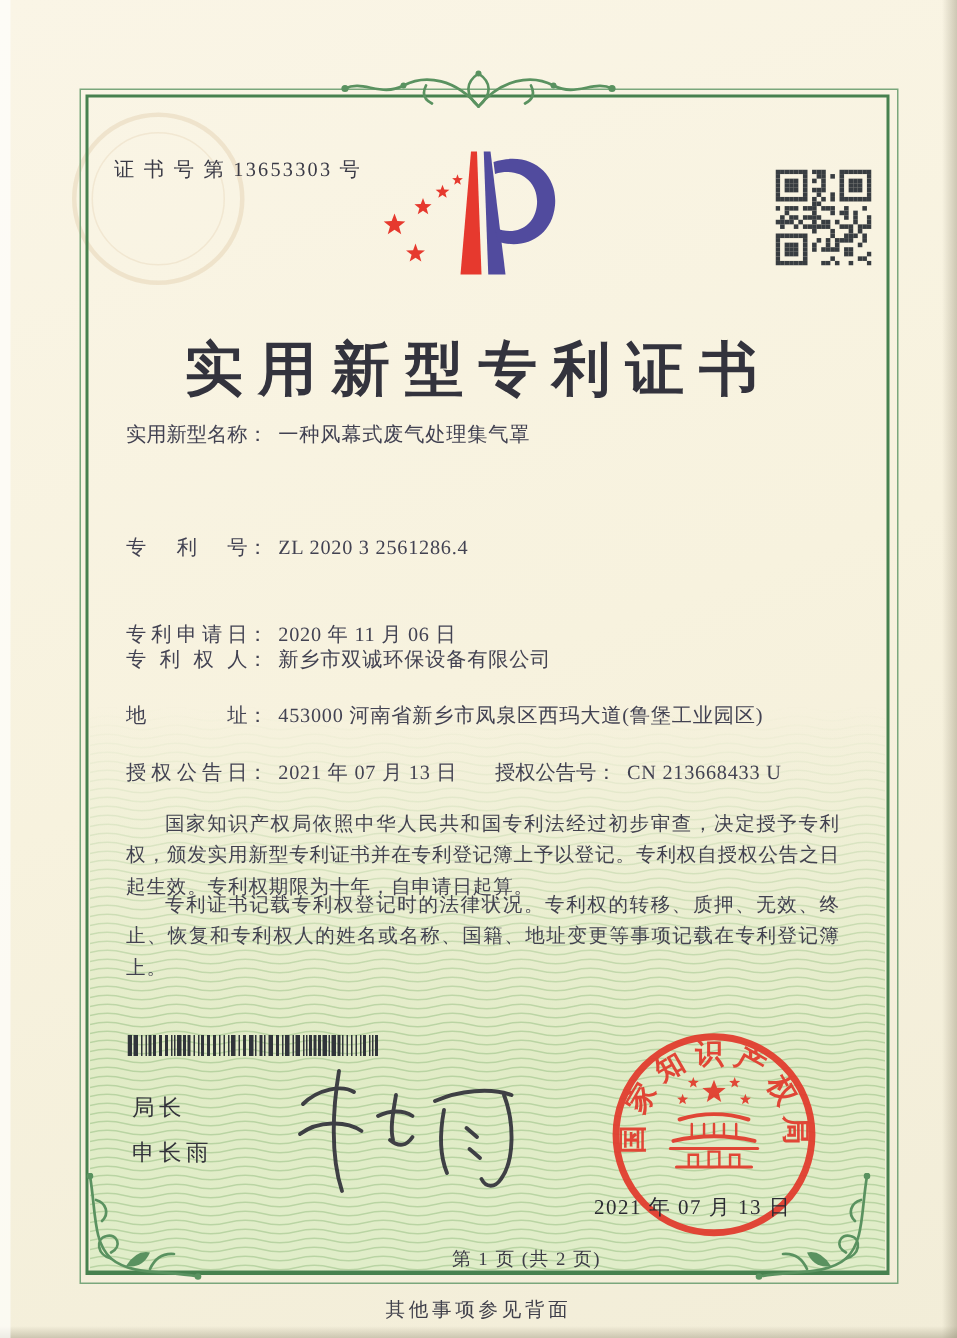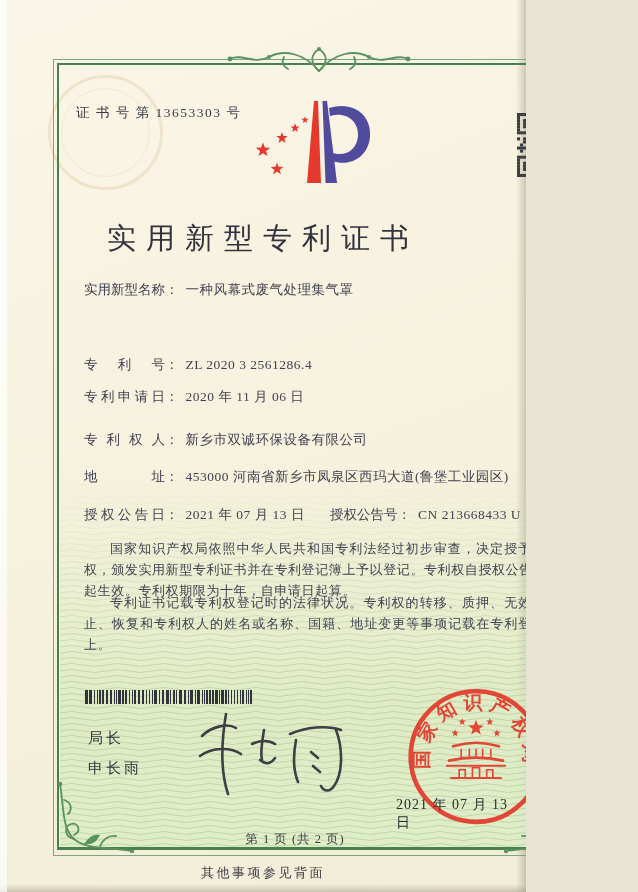--- a/index.html
+++ b/index.html
@@ -1,18 +1,18 @@
 <!DOCTYPE html>
 <html><head>
 <meta charset="utf-8">
 <style>
   * { margin:0; padding:0; box-sizing:border-box; }
   html,body { background:#e8e4d4; }
   #page {
-    position:relative; width:526px; height:892px; overflow:hidden;
+    position:relative; width:638px; height:892px; overflow:hidden;
     background:linear-gradient(160deg,#faf5e6 0%,#f7f2de 50%,#f2edd8 100%);
     font-family:"Liberation Serif","DejaVu Serif",serif;
     color:#3e3e4c;
     padding-left:35px;
   }
   .edge { position:absolute; pointer-events:none; }
   #edge-right  { right:0; top:0; width:10px; height:100%;
     background:linear-gradient(90deg,rgba(140,133,110,0),rgba(140,133,110,.40)); }
   #edge-bottom { left:0; bottom:0; width:100%; height:8px;
     background:linear-gradient(180deg,rgba(140,133,110,0),rgba(140,133,110,.38)); }
@@ -34,21 +34,21 @@
   #tint { position:absolute; left:60px; top:66px; width:530px; height:781px; z-index:1;
     background:linear-gradient(180deg,rgba(225,238,202,0) 0%,rgba(225,238,202,0) 52%,
       rgba(222,236,197,.38) 66%,rgba(219,234,192,.78) 82%,rgba(223,237,200,.95) 100%); }
   #waves { position:absolute; left:60px; top:470px; width:530px; height:377px; z-index:2; opacity:.5;
     -webkit-mask-image:linear-gradient(180deg,transparent 0%,black 55%,black 100%);
     mask-image:linear-gradient(180deg,transparent 0%,black 55%,black 100%); }
 
   .abs { position:absolute; z-index:5; }
 
   #cert-no { left:76px; top:104px; font-size:13.5px; letter-spacing:1.5px; color:#3a3a46; }
-  #title   { left:0; top:219px; width:100%; text-align:center; font-size:29px; font-weight:400;
+  #title   { left:0; top:219px; width:100%; text-align:center; font-size:39px; font-weight:700;
              letter-spacing:10px; color:#33333d; }
 
   .field { left:84px; height:20px; font-size:13.5px; white-space:nowrap; color:#424252; }
   .flabel { display:inline-block; width:81px; text-align:justify; text-align-last:justify; vertical-align:top; }
   .fcolon { margin-right:7px; }
   .fvalue { letter-spacing:.5px; }
   #grant-no-pair { position:absolute; left:246px; top:0; }
 
   .para { left:84px; width:476px; font-size:13px; line-height:21px; text-align:justify;
           text-indent:2em; letter-spacing:.6px; color:#424250; }
@@ -358,21 +358,21 @@
   </svg>
 
   <div class="abs" id="title">实用新型专利证书</div>
 
   <div class="abs field" style="top:281px">
     <span class="flabel">实用新型名称</span><span class="fcolon">：</span><span class="fvalue">一种风幕式废气处理集气罩</span>
   </div>
   <div class="abs field" style="top:356px">
     <span class="flabel">专利号</span><span class="fcolon">：</span><span class="fvalue">ZL 2020 3 2561286.4</span>
   </div>
-  <div class="abs field" style="top:388px">
+  <div class="abs field" style="top:414px">
     <span class="flabel">专利申请日</span><span class="fcolon">：</span><span class="fvalue">2020 年 11 月 06 日</span>
   </div>
   <div class="abs field" style="top:431px">
     <span class="flabel">专利权人</span><span class="fcolon">：</span><span class="fvalue">新乡市双诚环保设备有限公司</span>
   </div>
   <div class="abs field" style="top:468px">
     <span class="flabel">地址</span><span class="fcolon">：</span><span class="fvalue">453000 河南省新乡市凤泉区西玛大道(鲁堡工业园区)</span>
   </div>
   <div class="abs field" style="top:506px">
     <span class="flabel">授权公告日</span><span class="fcolon">：</span><span class="fvalue">2021 年 07 月 13 日</span>

